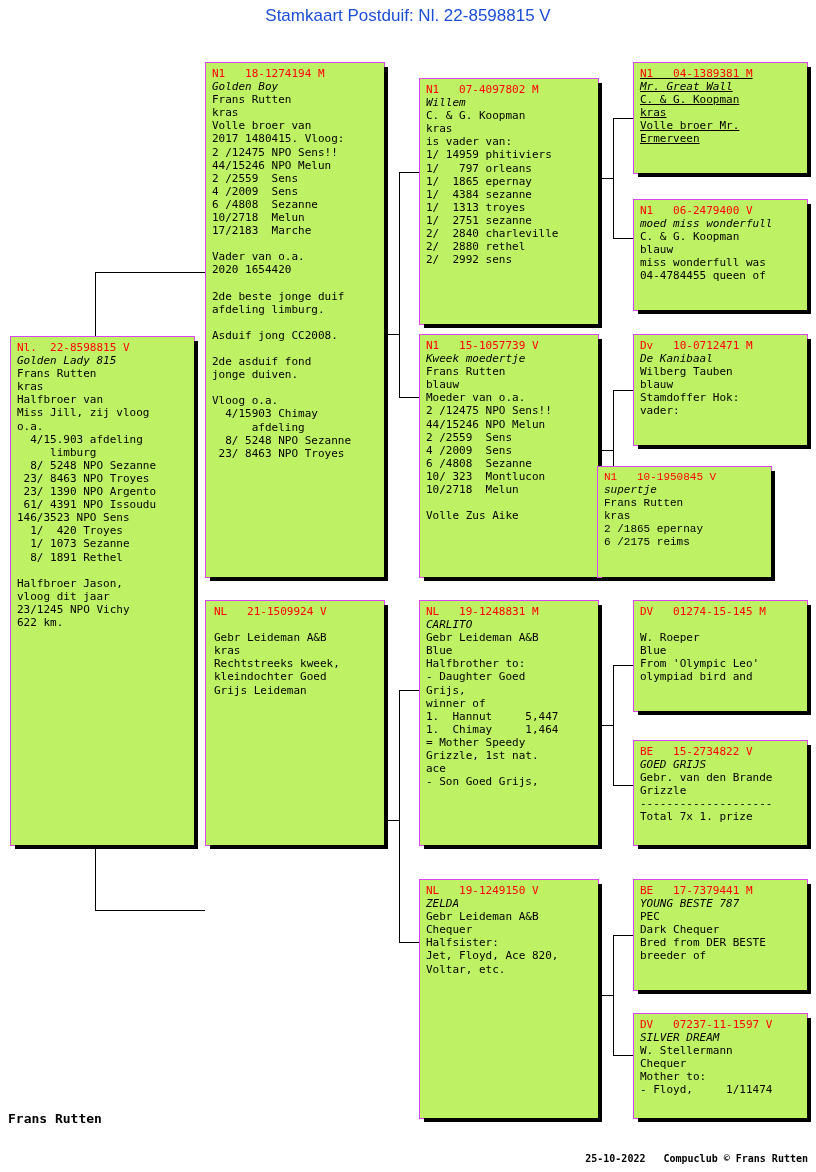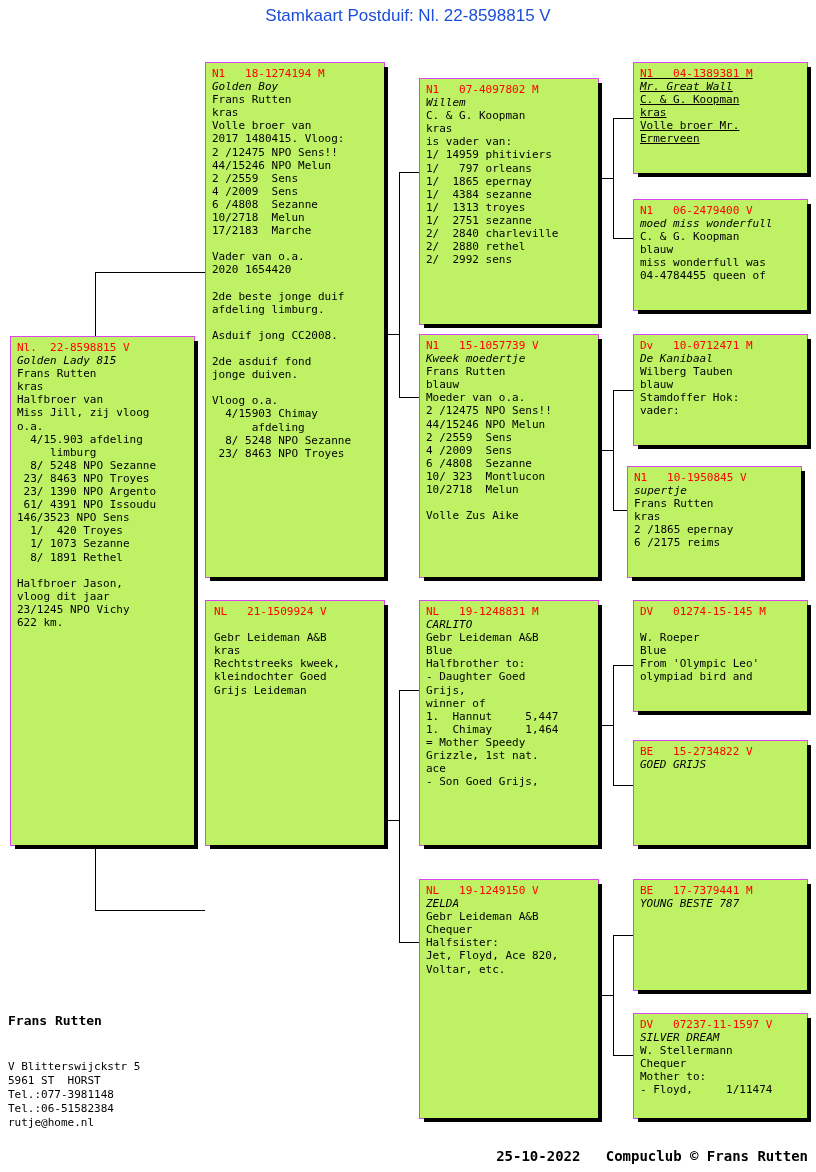--- a/index.html
+++ b/index.html
@@ -86,21 +86,21 @@
   }
   .footer-name {
     font-weight: bold;
     font-size: 13px;
     padding-bottom: 4px;
   }
   .credit {
     position: absolute;
     right: 8px;
     bottom: 8px;
-    font-size: 14px;
+    font-size: 10px;
     font-weight: bold;
     white-space: pre;
   }
 </style>
 </head>
 <body>
 
 <div class="page-title">Stamkaart Postduif: Nl. 22-8598815 V</div>
 
 <div class="ln vline" style="left:95px; top:272px; height:638px;"></div>
@@ -288,21 +288,21 @@
 
 <div class="card" style="left:633px; top:334px; width:175px; height:112px;">
   <div class="ring">Dv   10-0712471 M</div>
   <div class="nameline">De Kanibaal</div>
   <div class="txt">Wilberg Tauben
 blauw
 Stamdoffer Hok:
 vader:</div>
 </div>
 
-<div class="card" style="left:627px; top:466px; width:175px; height:112px;">
+<div class="card" style="left:597px; top:466px; width:175px; height:112px;font-family:Liberation Mono, monospace;">
   <div class="ring">N1   10-1950845 V</div>
   <div class="nameline">supertje</div>
   <div class="txt">Frans Rutten
 kras
 2 /1865 epernay
 6 /2175 reims</div>
 </div>
 
 <div class="card" style="left:633px; top:600px; width:175px; height:112px;">
   <div class="ring">DV   01274-15-145 M</div>
@@ -310,38 +310,41 @@
   <div class="txt">
 W. Roeper
 Blue
 From 'Olympic Leo'
 olympiad bird and</div>
 </div>
 
 <div class="card" style="left:633px; top:740px; width:175px; height:106px;">
   <div class="ring">BE   15-2734822 V</div>
   <div class="nameline">GOED GRIJS</div>
+  <div class="txt">Gebr. van den Brande
+Grizzle
+--------------------
+Total 7x 1. prize</div>
 </div>
 
 <div class="card" style="left:633px; top:879px; width:175px; height:112px;">
   <div class="ring">BE   17-7379441 M</div>
   <div class="nameline">YOUNG BESTE 787</div>
+  <div class="txt">PEC
+Dark Chequer
+Bred from DER BESTE
+breeder of</div>
 </div>
 
 <div class="card" style="left:633px; top:1013px; width:175px; height:106px;">
   <div class="ring">DV   07237-11-1597 V</div>
   <div class="nameline">SILVER DREAM</div>
   <div class="txt">W. Stellermann
 Chequer
 Mother to:
 - Floyd,     1/11474</div>
 </div>
 
 <div class="footer-block">
   <div class="footer-name">Frans Rutten</div>
-  <div class="txt" id="footer-lines">V Blitterswijckstr 5
-5961 ST  HORST
-Tel.:077-3981148
-Tel.:06-51582384
-rutje@home.nl</div>
 </div>
 
 <div class="credit">25-10-2022   Compuclub © Frans Rutten</div>
 
 </body></html>

